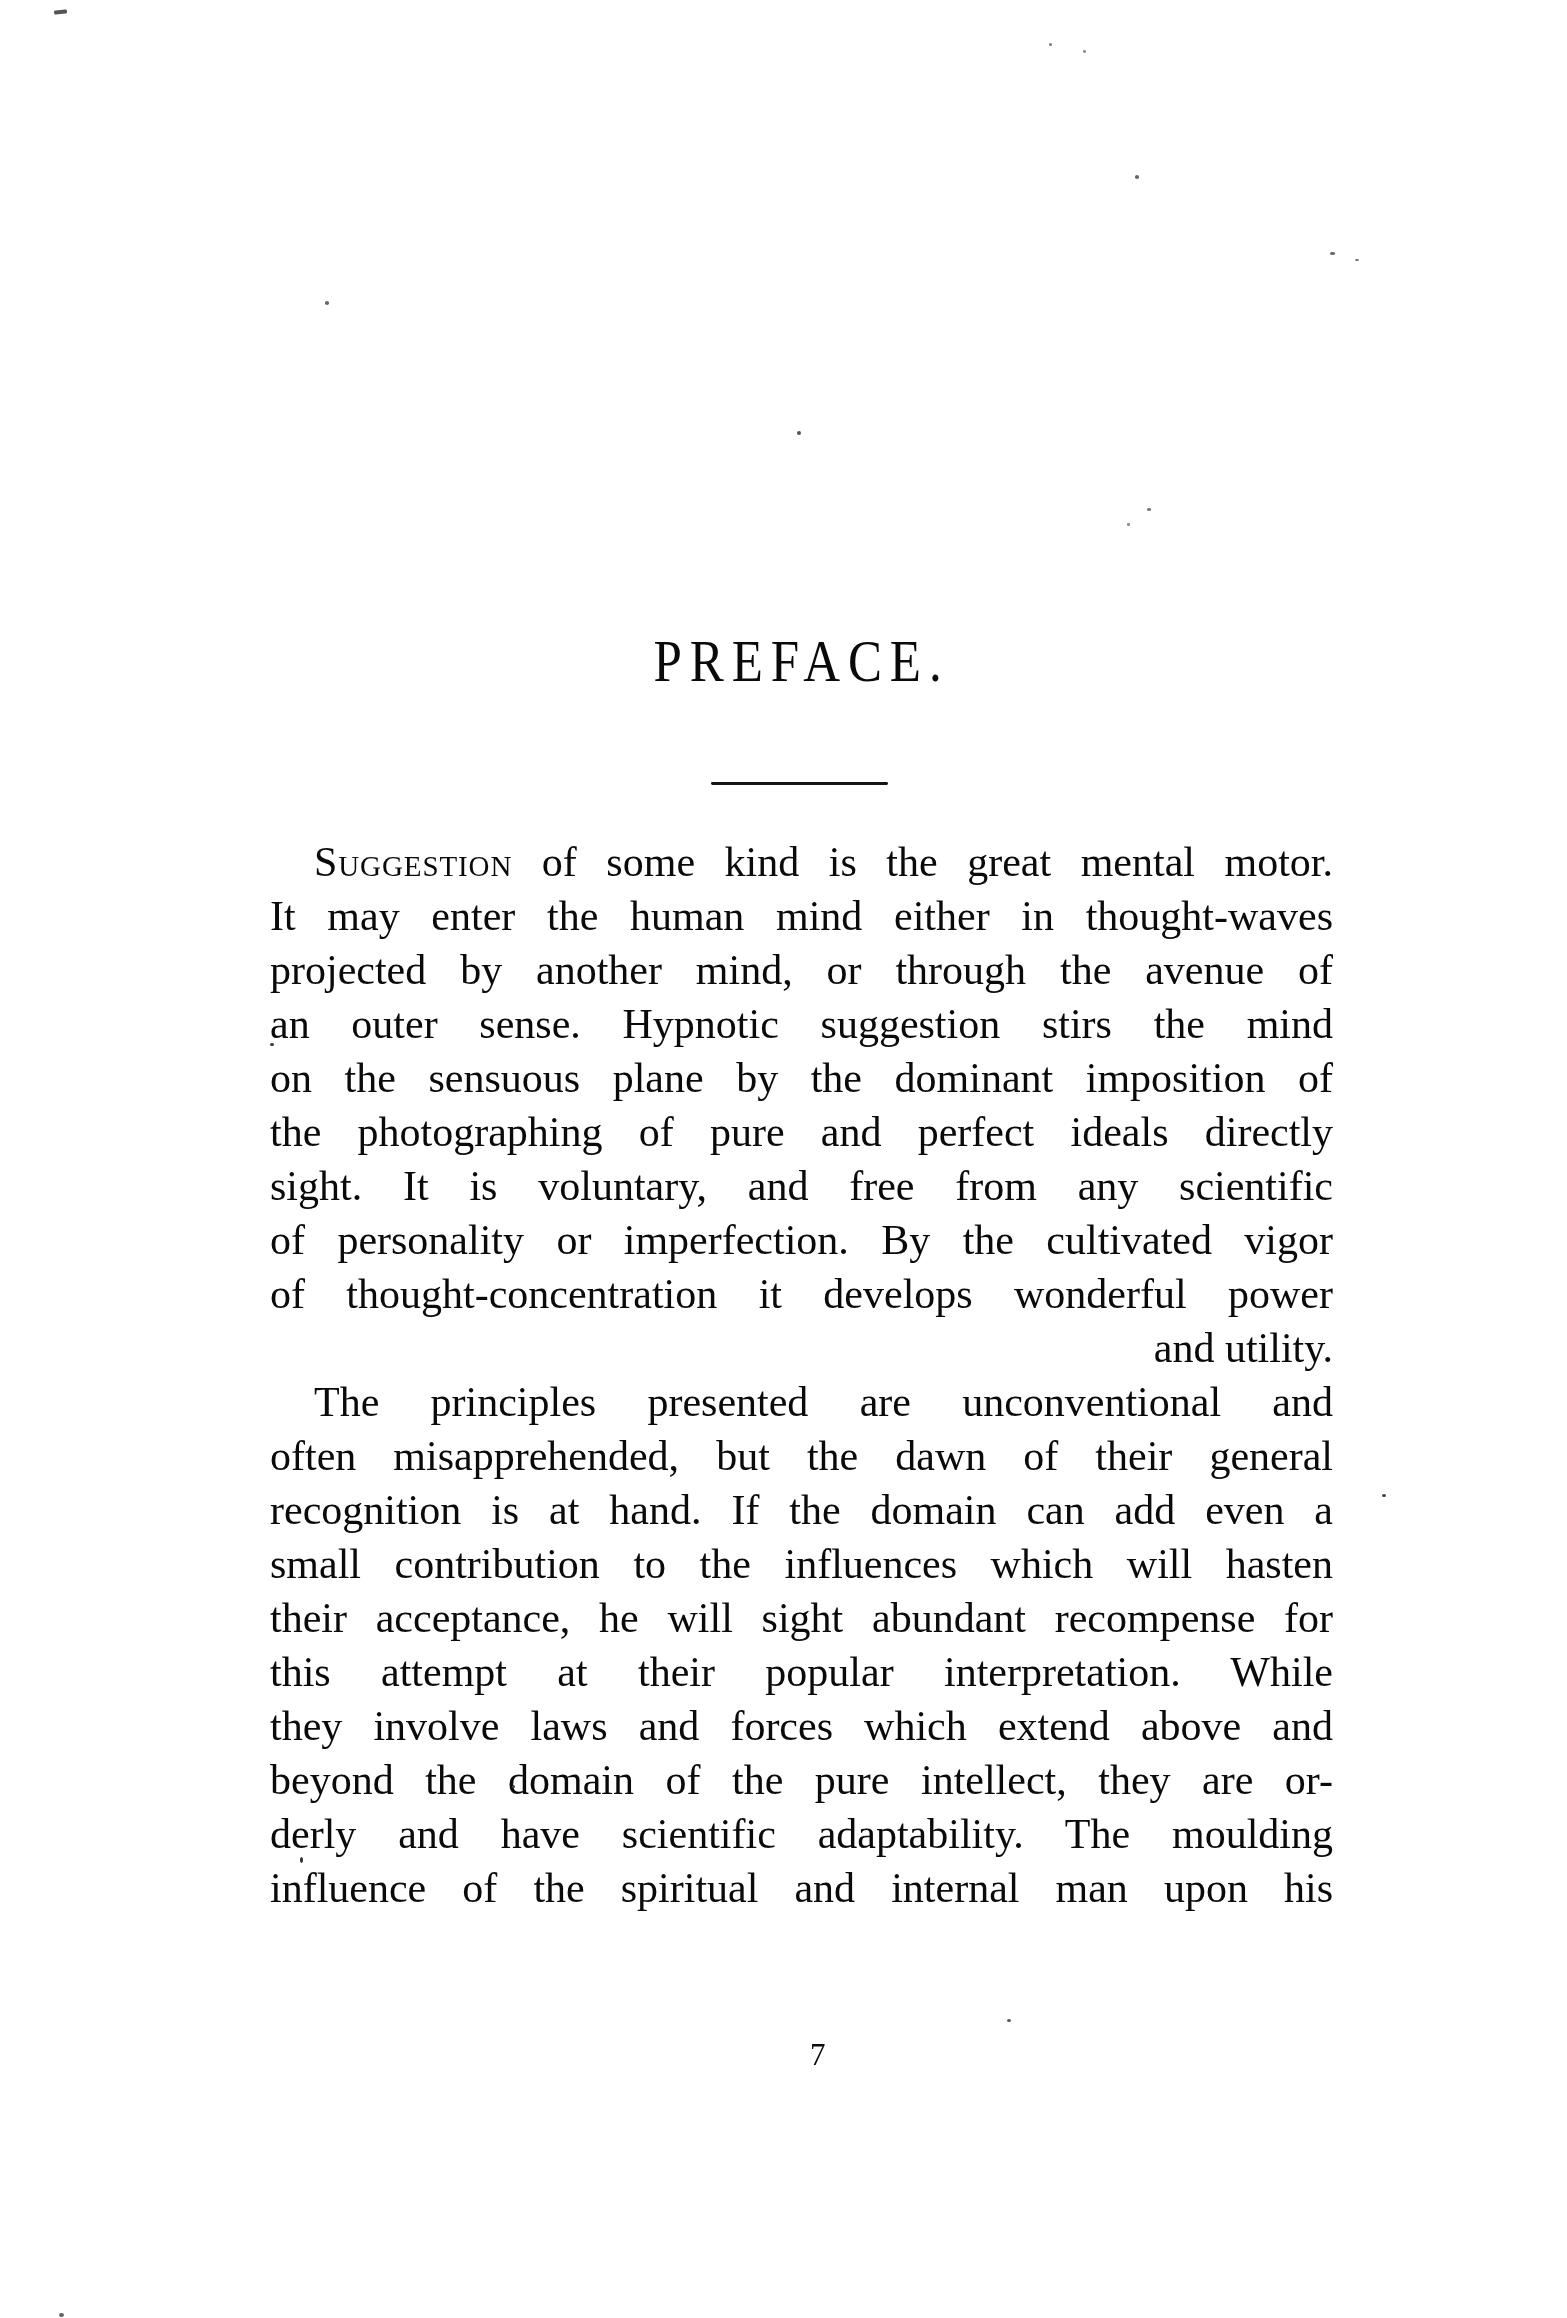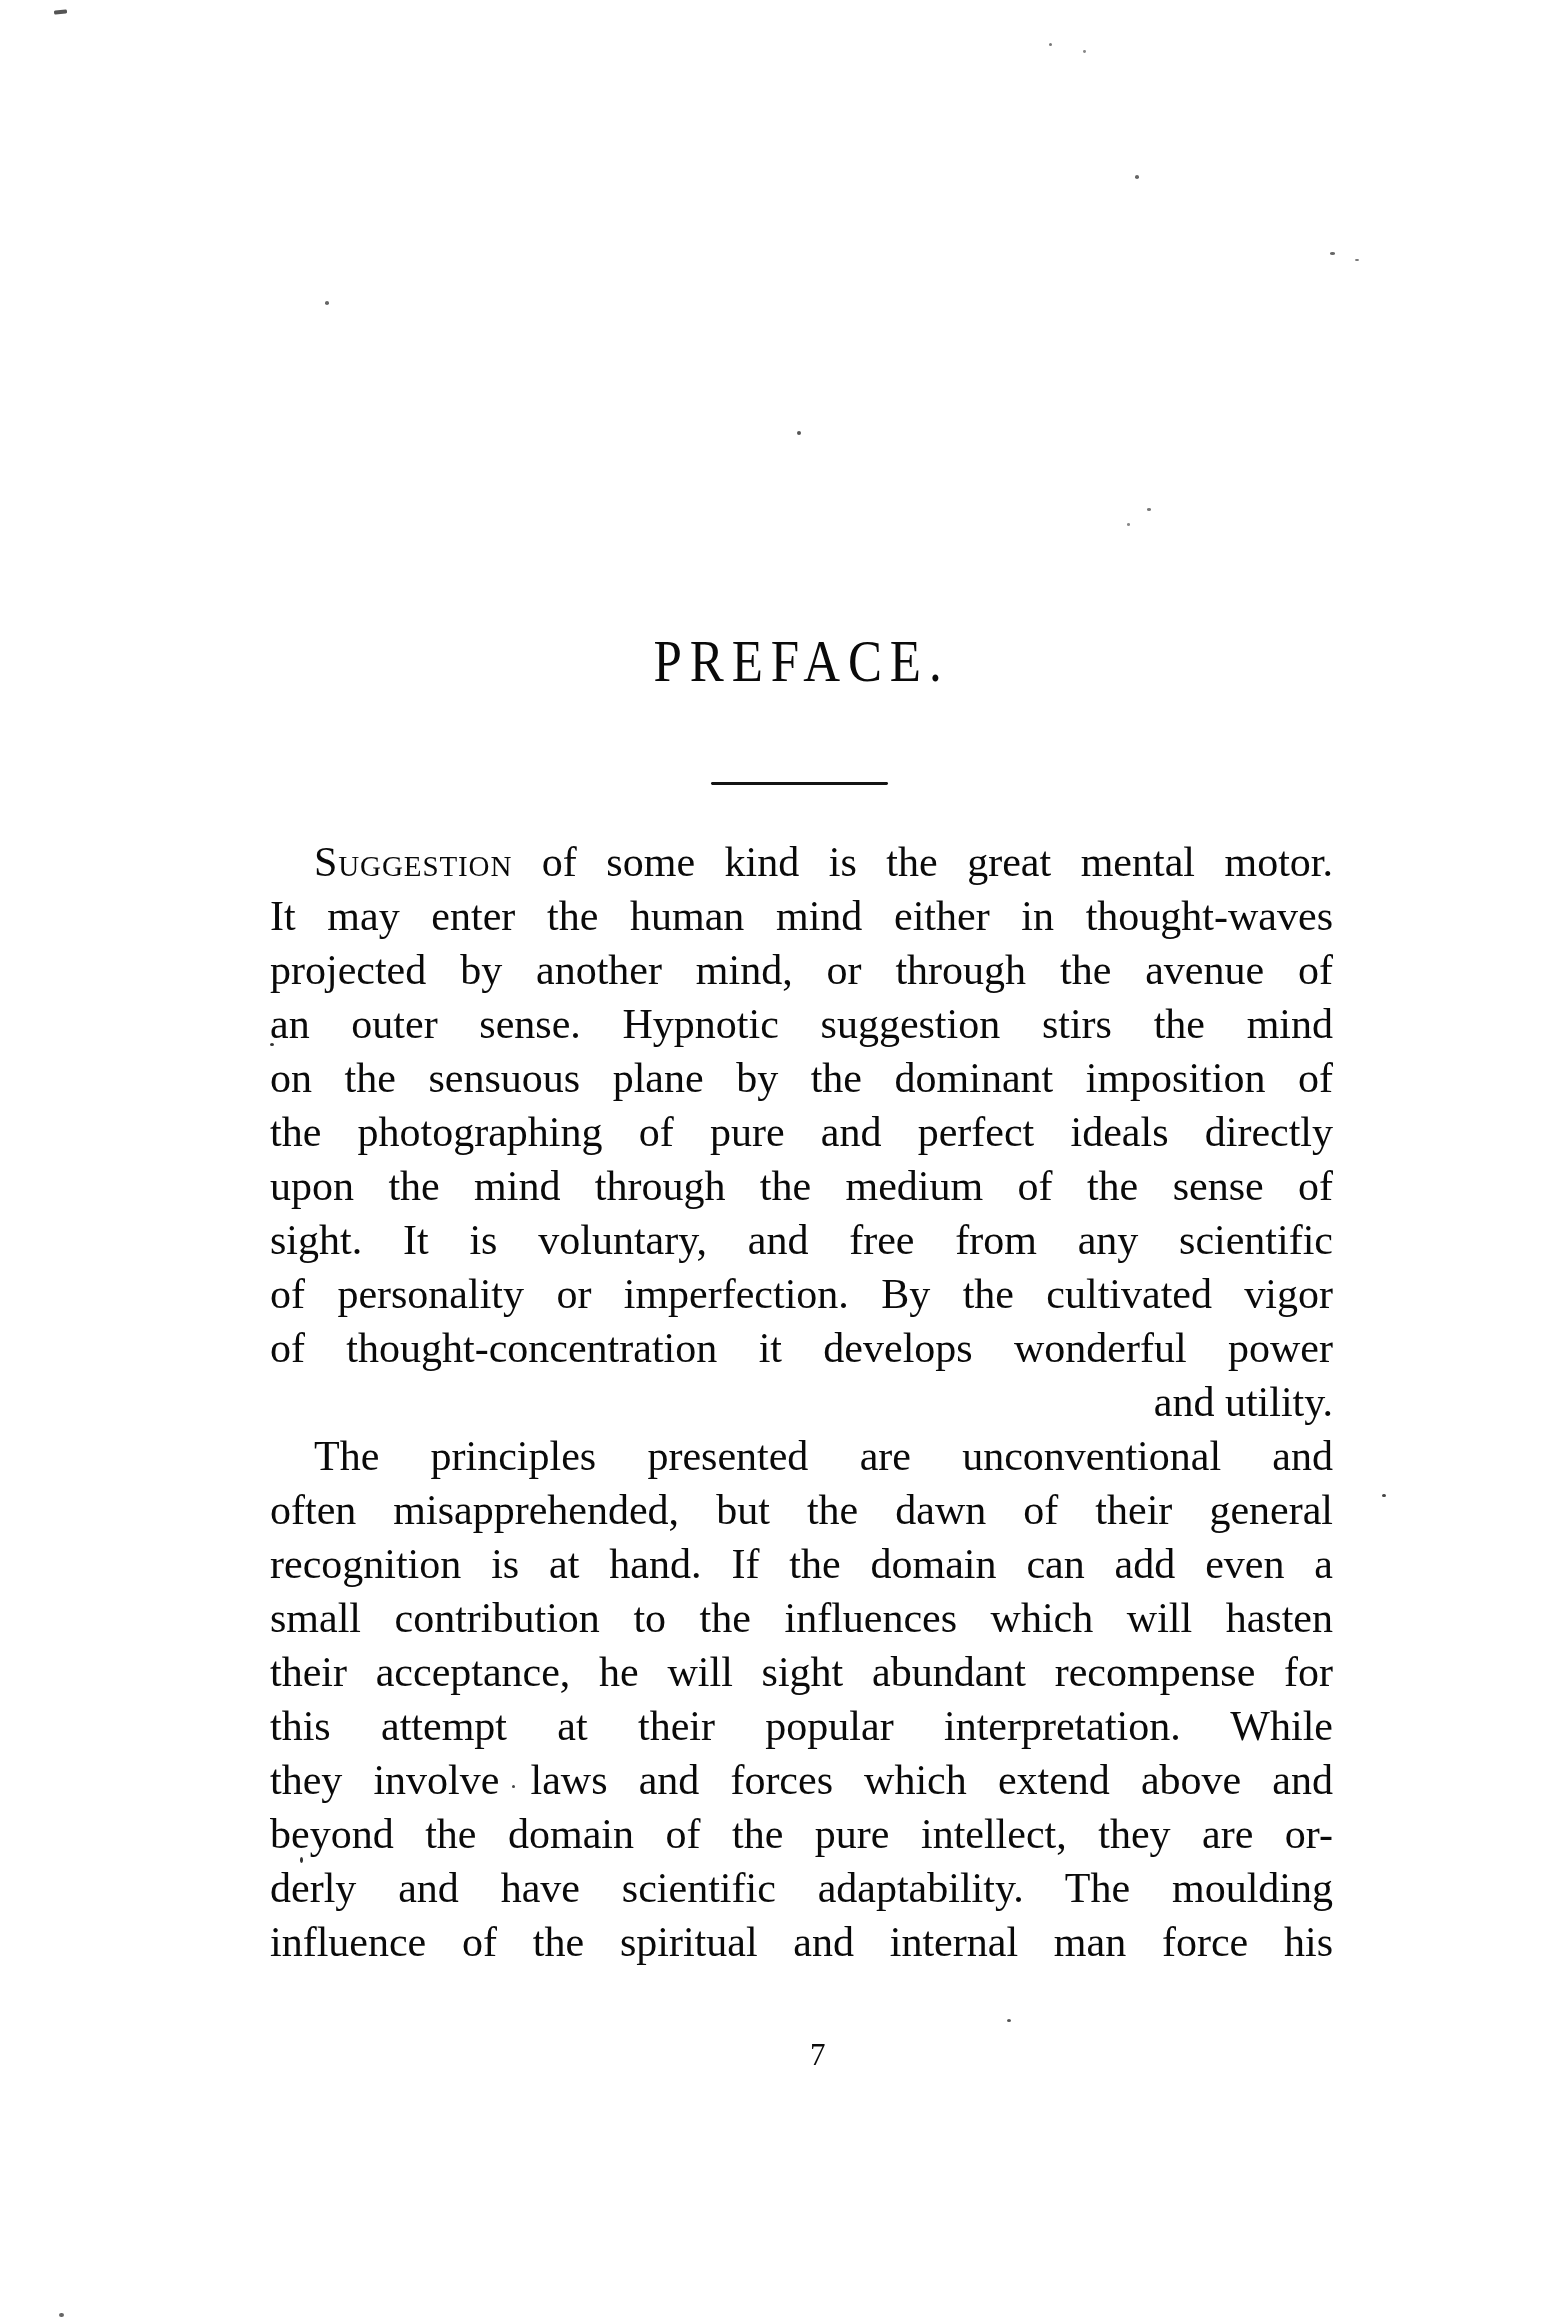--- a/index.html
+++ b/index.html
@@ -93,35 +93,34 @@
 
   <div class="rule"></div>
 
   <div class="body-text">
       <div class="line just indent"><span class="sc">Suggestion</span><span> of some kind is the great mental motor.</span></div>
       <div class="line just"><span>It may enter the human mind either in thought-waves</span></div>
       <div class="line just"><span>projected by another mind, or through the avenue of</span></div>
       <div class="line just"><span>an outer sense. Hypnotic suggestion stirs the mind</span></div>
       <div class="line just"><span>on the sensuous plane by the dominant imposition of</span></div>
       <div class="line just"><span>the photographing of pure and perfect ideals directly</span></div>
-      <div class="line just"><span>upon the mind through the medium of the sense of</span></div>
       <div class="line just"><span>sight. It is voluntary, and free from any scientific</span></div>
       <div class="line just"><span>of personality or imperfection. By the cultivated vigor</span></div>
       <div class="line just"><span>of thought-concentration it develops wonderful power</span></div>
       <div class="line"><span>and utility.</span></div>
       <div class="line just indent"><span>The principles presented are unconventional and</span></div>
       <div class="line just"><span>often misapprehended, but the dawn of their general</span></div>
       <div class="line just"><span>recognition is at hand. If the domain can add even a</span></div>
       <div class="line just"><span>small contribution to the influences which will hasten</span></div>
       <div class="line just"><span>their acceptance, he will sight abundant recompense for</span></div>
       <div class="line just"><span>this attempt at their popular interpretation. While</span></div>
       <div class="line just"><span>they involve laws and forces which extend above and</span></div>
       <div class="line just"><span>beyond the domain of the pure intellect, they are or-</span></div>
       <div class="line just"><span>derly and have scientific adaptability. The moulding</span></div>
-      <div class="line just"><span>influence of the spiritual and internal man force his</span></div>
+      <div class="line just"><span>influence of the spiritual and internal man upon his</span></div>
     </div>
 
   <div class="pagenum">7</div>
 
   <div class="speck dash" style="left:54px; top:10.2px; width:13px; height:3.7px; background:#555; transform:rotate(-6deg);"></div>
   <div class="speck" style="left:1049px; top:43px; width:3.2px; height:3.2px; background:#777;"></div>
   <div class="speck" style="left:1083px; top:50px; width:2.8px; height:2.8px; background:#888;"></div>
   <div class="speck" style="left:1135px; top:175px; width:4.2px; height:3.7px; background:#666;"></div>
   <div class="speck" style="left:1330px; top:252px; width:5.1px; height:2.8px; background:#666;"></div>
   <div class="speck" style="left:1355px; top:259px; width:3.7px; height:2.3px; background:#777;"></div>

